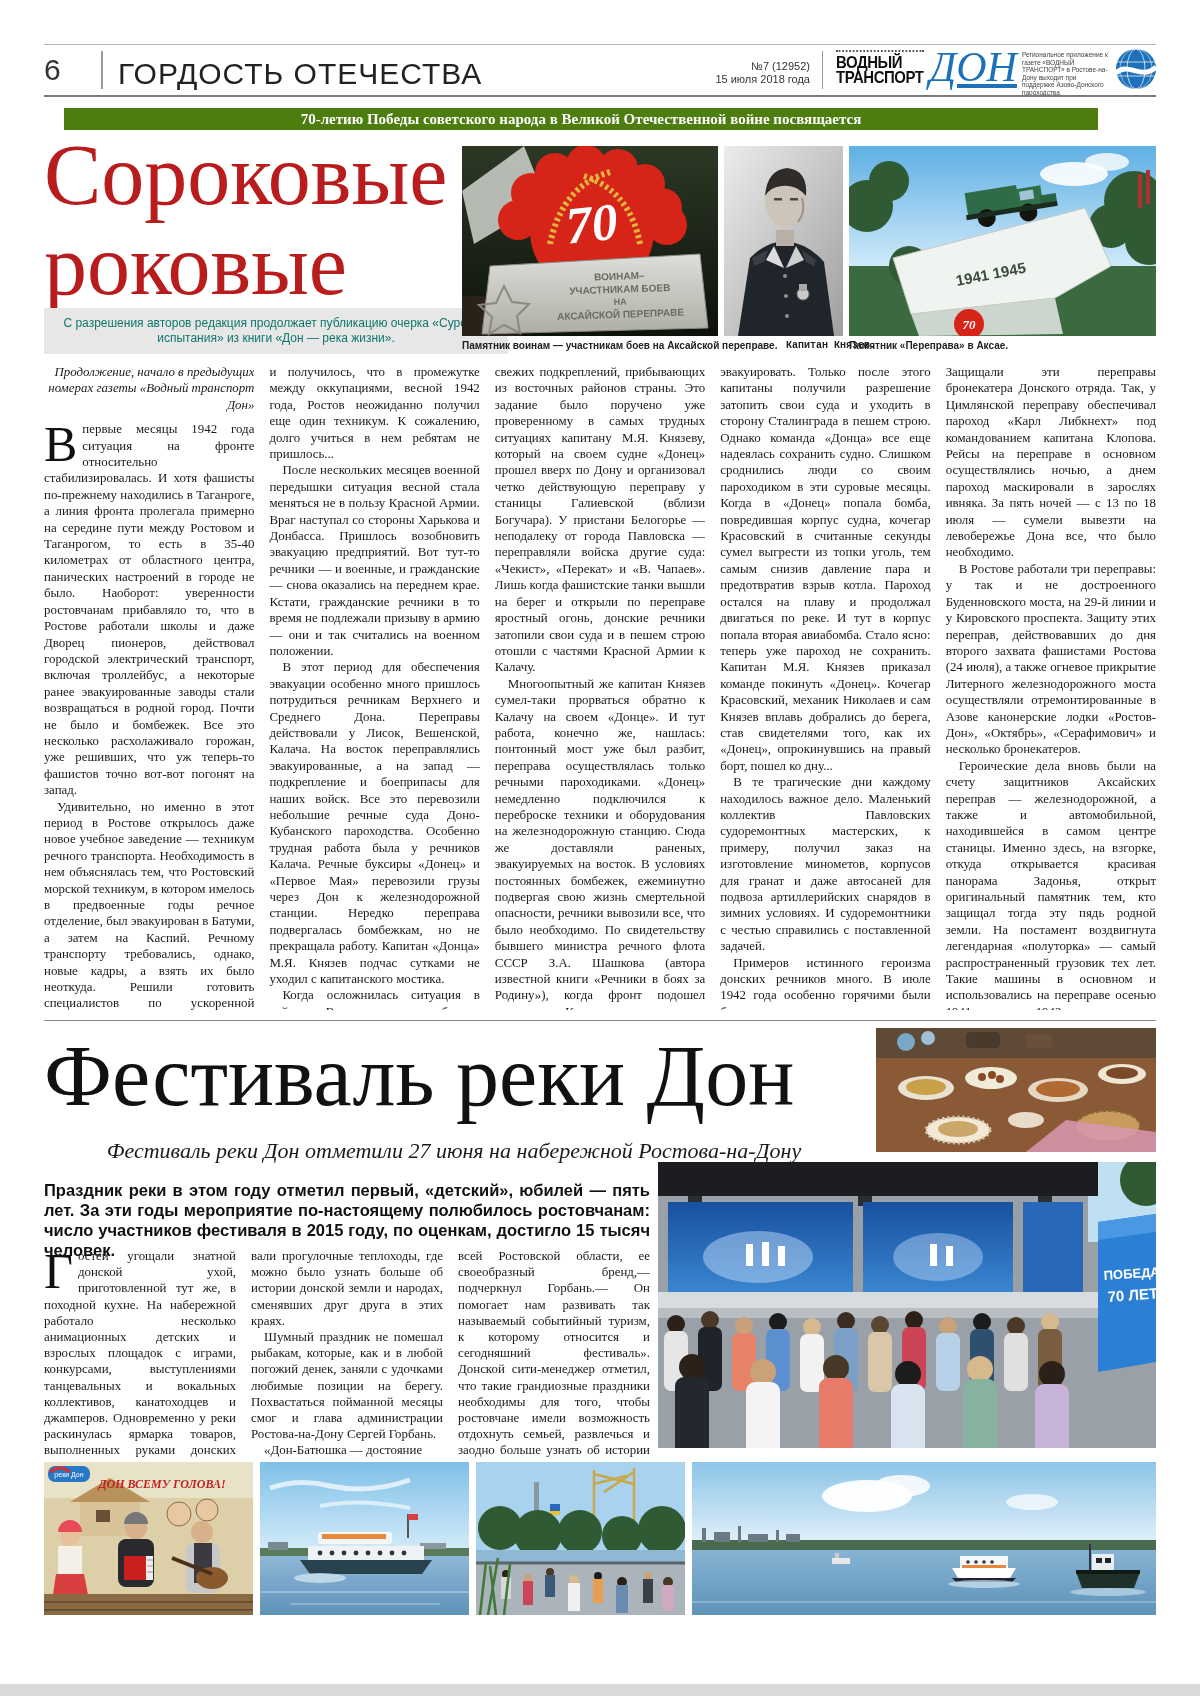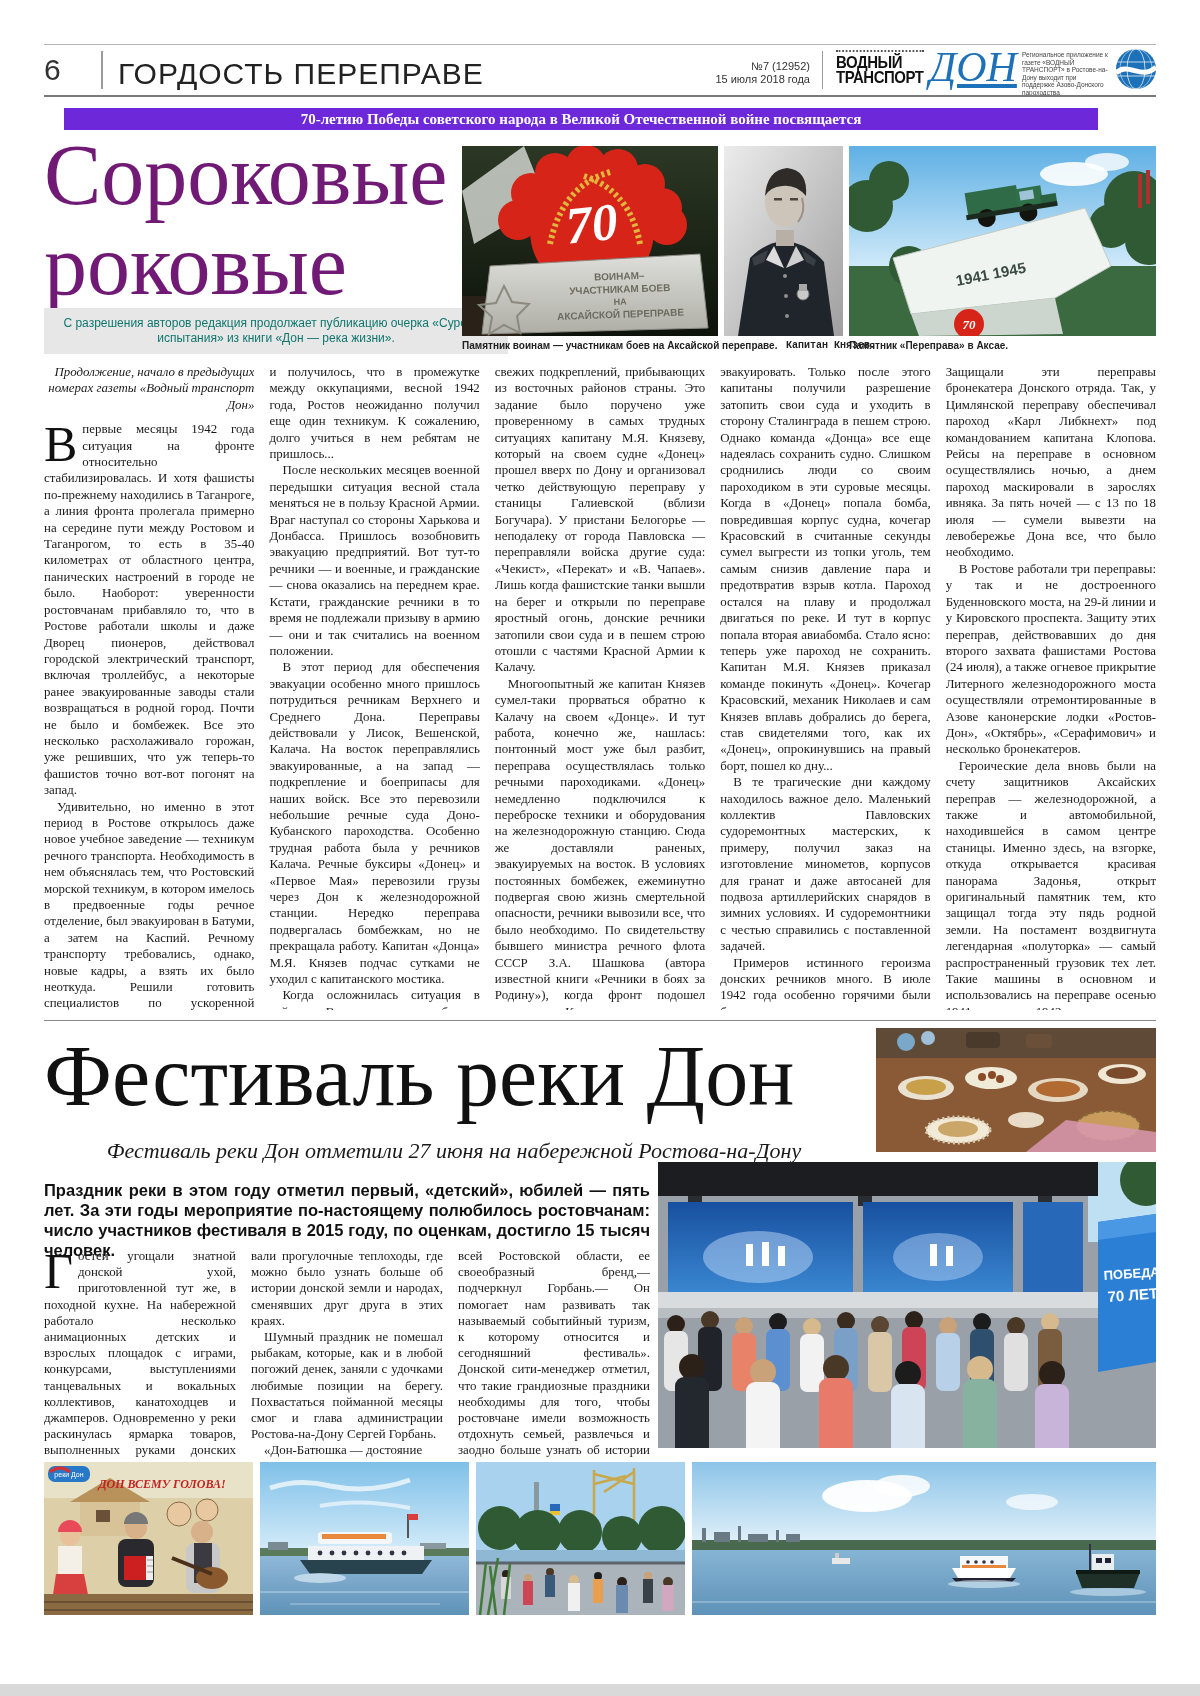--- a/index.html
+++ b/index.html
@@ -21,26 +21,26 @@
   .logo-words { font-family:"Liberation Sans",sans-serif; font-weight:bold; font-size:17px; line-height:15px;
                 letter-spacing:-0.5px; transform:scaleX(.88); transform-origin:left top;
                 border-top:2px dotted #555; padding-top:3px; margin-top:3px; color:#111; white-space:nowrap; }
   .logo-don   { font-family:"Liberation Serif",serif; font-style:italic; font-size:42px; line-height:40px;
                 color:#1d71b8; margin-left:-6px;text-decoration:underline; }
   .logo-tagline { width:102px; font-family:"Liberation Sans",sans-serif; font-size:6.5px; line-height:7.5px;
                 color:#444; margin-left:5px; margin-top:4px; }
   .logo-globe { width:44px; height:44px; margin-left:4px; flex:none; }
 
   
-  .banner { position:absolute; left:64px; top:108px; width:1034px; height:22px; background:#6d28d9;
+  .banner { position:absolute; left:64px; top:108px; width:1034px; height:22px; background:#4d7c0f;
             color:#fff; font-weight:bold; font-size:15px; line-height:22px; text-align:center; }
 
   
   .headline1 { position:absolute; left:44px; top:130px; width:445px; font-size:86px; line-height:90px;
-               font-weight:normal; color:#701a75; margin:0; }
+               font-weight:normal; color:#b91c1c; margin:0; }
   .kicker { position:absolute; left:44px; top:308px; width:464px; height:46px; background:#e7e7e7;
             font-family:"Liberation Sans",sans-serif; font-size:12px; line-height:15px; color:#0f766e;
             text-align:center; padding-top:8px; box-sizing:border-box; }
   .photo { position:absolute; overflow:hidden; background:#c8c8c8; }
   .ph1 { left:462px; top:146px; width:256px; height:190px; }
   .ph2 { left:724px; top:146px; width:119px; height:190px; }
   .ph3 { left:849px; top:146px; width:307px; height:190px; }
   .cap { position:absolute; top:340px; font-family:"Liberation Sans",sans-serif; font-weight:bold;
          font-size:10px; color:#222; white-space:nowrap; }
   .cap1 { left:462px; } .cap2 { left:786px;font-family:Liberation Mono, monospace; } .cap3 { left:849px; }
@@ -77,21 +77,21 @@
   svg.fill { width:100%; height:100%; display:block; }
 </style>
 </head>
 <body>
 
 <div class="page">
 
   <div class="rule-top"></div>
   <div class="pageno">6</div>
   <div class="vline1"></div>
-  <div class="section-title">ГОРДОСТЬ ПЕРЕПРАВЕ</div>
+  <div class="section-title">ГОРДОСТЬ ОТЕЧЕСТВА</div>
   <div class="issue">
     <div>№7 (12952)</div>
     <div>15 июля 2018 года</div>
   </div>
   <div class="vline2"></div>
   <div class="logo">
     <div class="logo-words">
       <div>ВОДНЫЙ</div>
       <div>ТРАНСПОРТ</div>
     </div>

